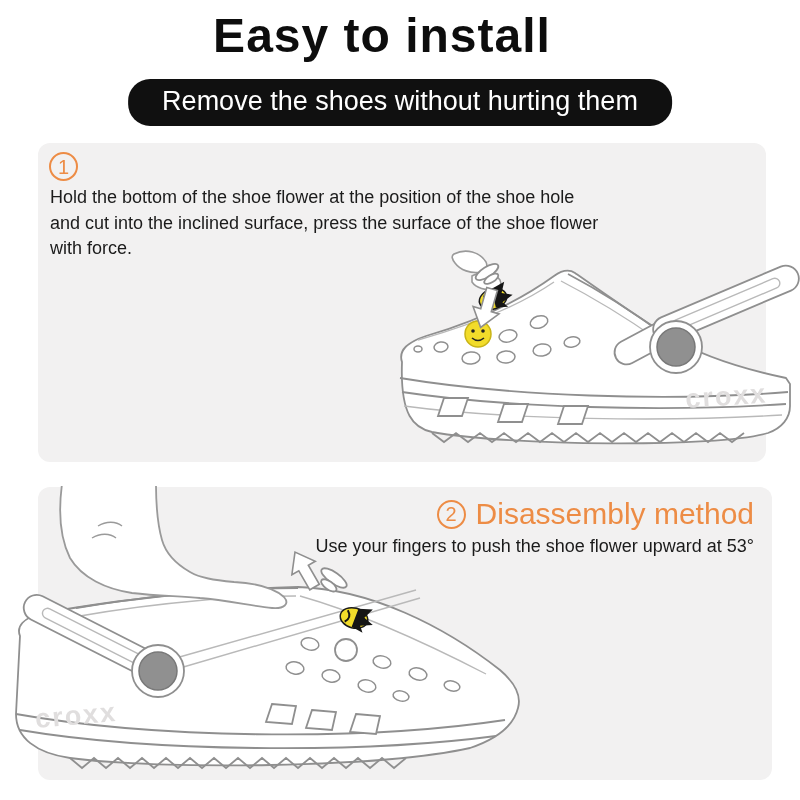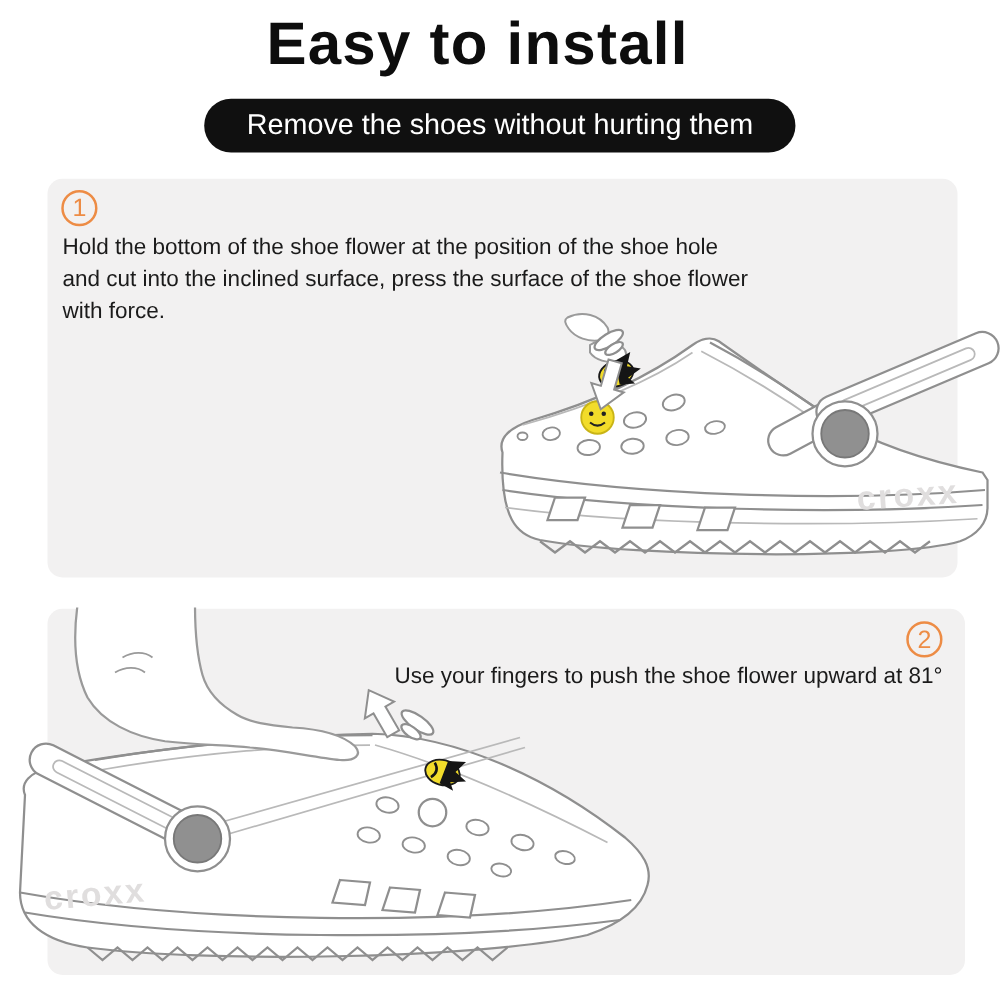--- a/index.html
+++ b/index.html
@@ -21,21 +21,21 @@
     color:var(--text);
   }
   .page-title{
     position:absolute;top:8px;left:0;width:764px;
     text-align:center;font-size:48px;font-weight:bold;color:#0d0d0d;
     letter-spacing:1px;
   }
   .banner-pill{
     position:absolute;top:79px;left:50%;transform:translateX(-50%);
     background:var(--banner-bg);color:var(--banner-text);
-    font-size:23px;line-height:1;white-space:nowrap;
+    font-size:27px;line-height:1;white-space:nowrap;
     padding:9px 34px 11px;border-radius:22px;
   }
   .panel{
     position:absolute;background:var(--panel-bg);border-radius:12px;
   }
   .panel-install{left:38px;top:143px;width:728px;height:319px;}
   .panel-disassembly{left:38px;top:487px;width:734px;height:293px;}
   .section-heading{
     display:flex;align-items:center;gap:10px;
     color:var(--accent);font-size:30px;line-height:1.15;
@@ -144,22 +144,23 @@
   </g>
   <g transform="translate(97,62) rotate(16)">
     <path d="M-5,-24 L6,-24 L6,-2 L14,-2 L0,16 L-13,-2 L-5,-2 Z" fill="#fff" stroke="#8f8f8f" stroke-width="1.6"></path>
   </g>
   <text class="wm" x="298" y="158" transform="rotate(-4 298 158)">croxx</text>
 </svg>
 
 <section class="panel panel-disassembly">
   <div class="section-heading">
     <span class="step-circle">2</span>
+    <span>Disassembly method</span>
   </div>
-  <p class="body-text">Use your fingers to push the shoe flower upward at 81°</p>
+  <p class="body-text">Use your fingers to push the shoe flower upward at 53°</p>
 </section>
 
 <svg class="illustration illustration-disassembly" viewBox="0 0 540 300" aria-hidden="true">
 
   <g>
     <path class="wh" d="M20,150 C16,140 24,132 40,128 C90,118 200,103 298,101 C370,103 444,140 500,184
       C514,196 522,208 518,222 C514,238 500,252 470,262 C380,282 160,284 70,272 C36,267 16,252 16,228 Z"></path>
     <path class="ln2" d="M300,110 C360,127 426,157 486,188"></path>
 
     <path class="ln" d="M16,228 C150,252 360,256 505,234"></path>

